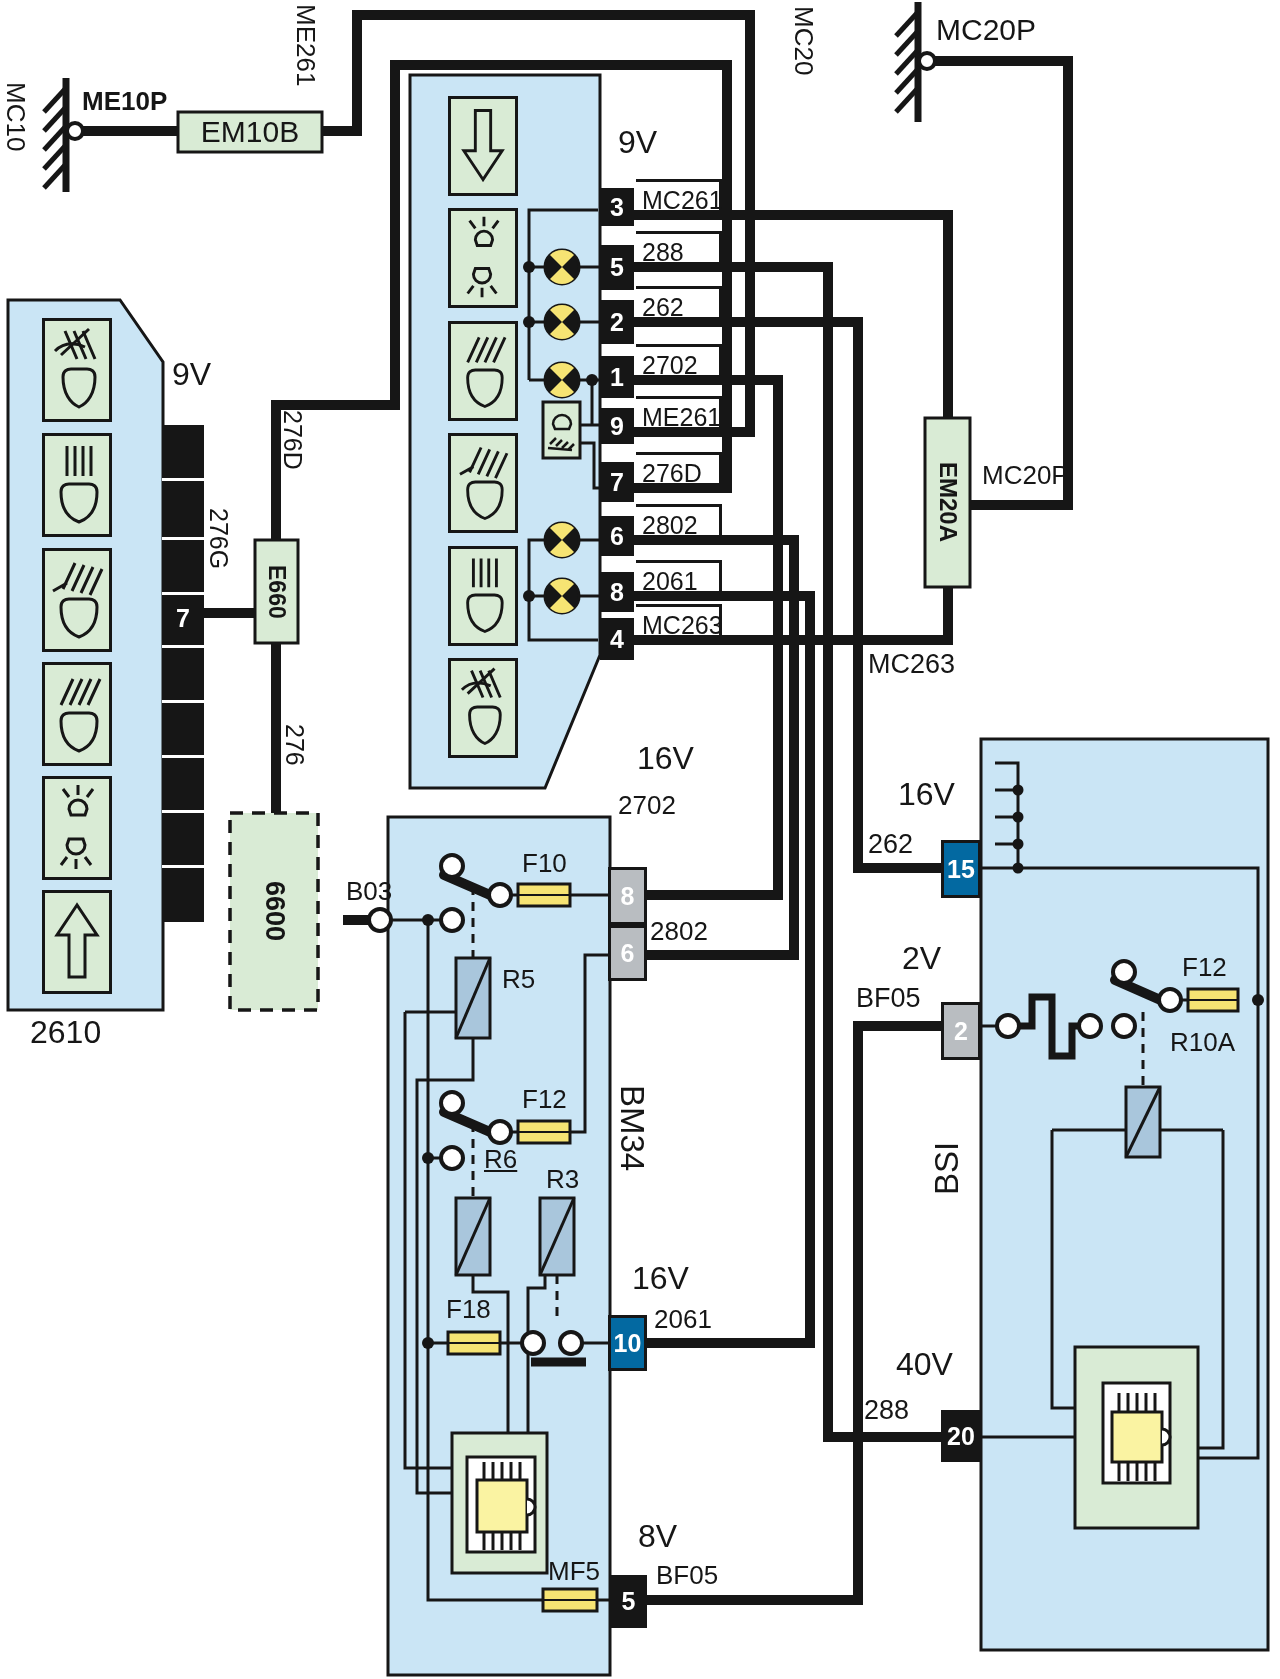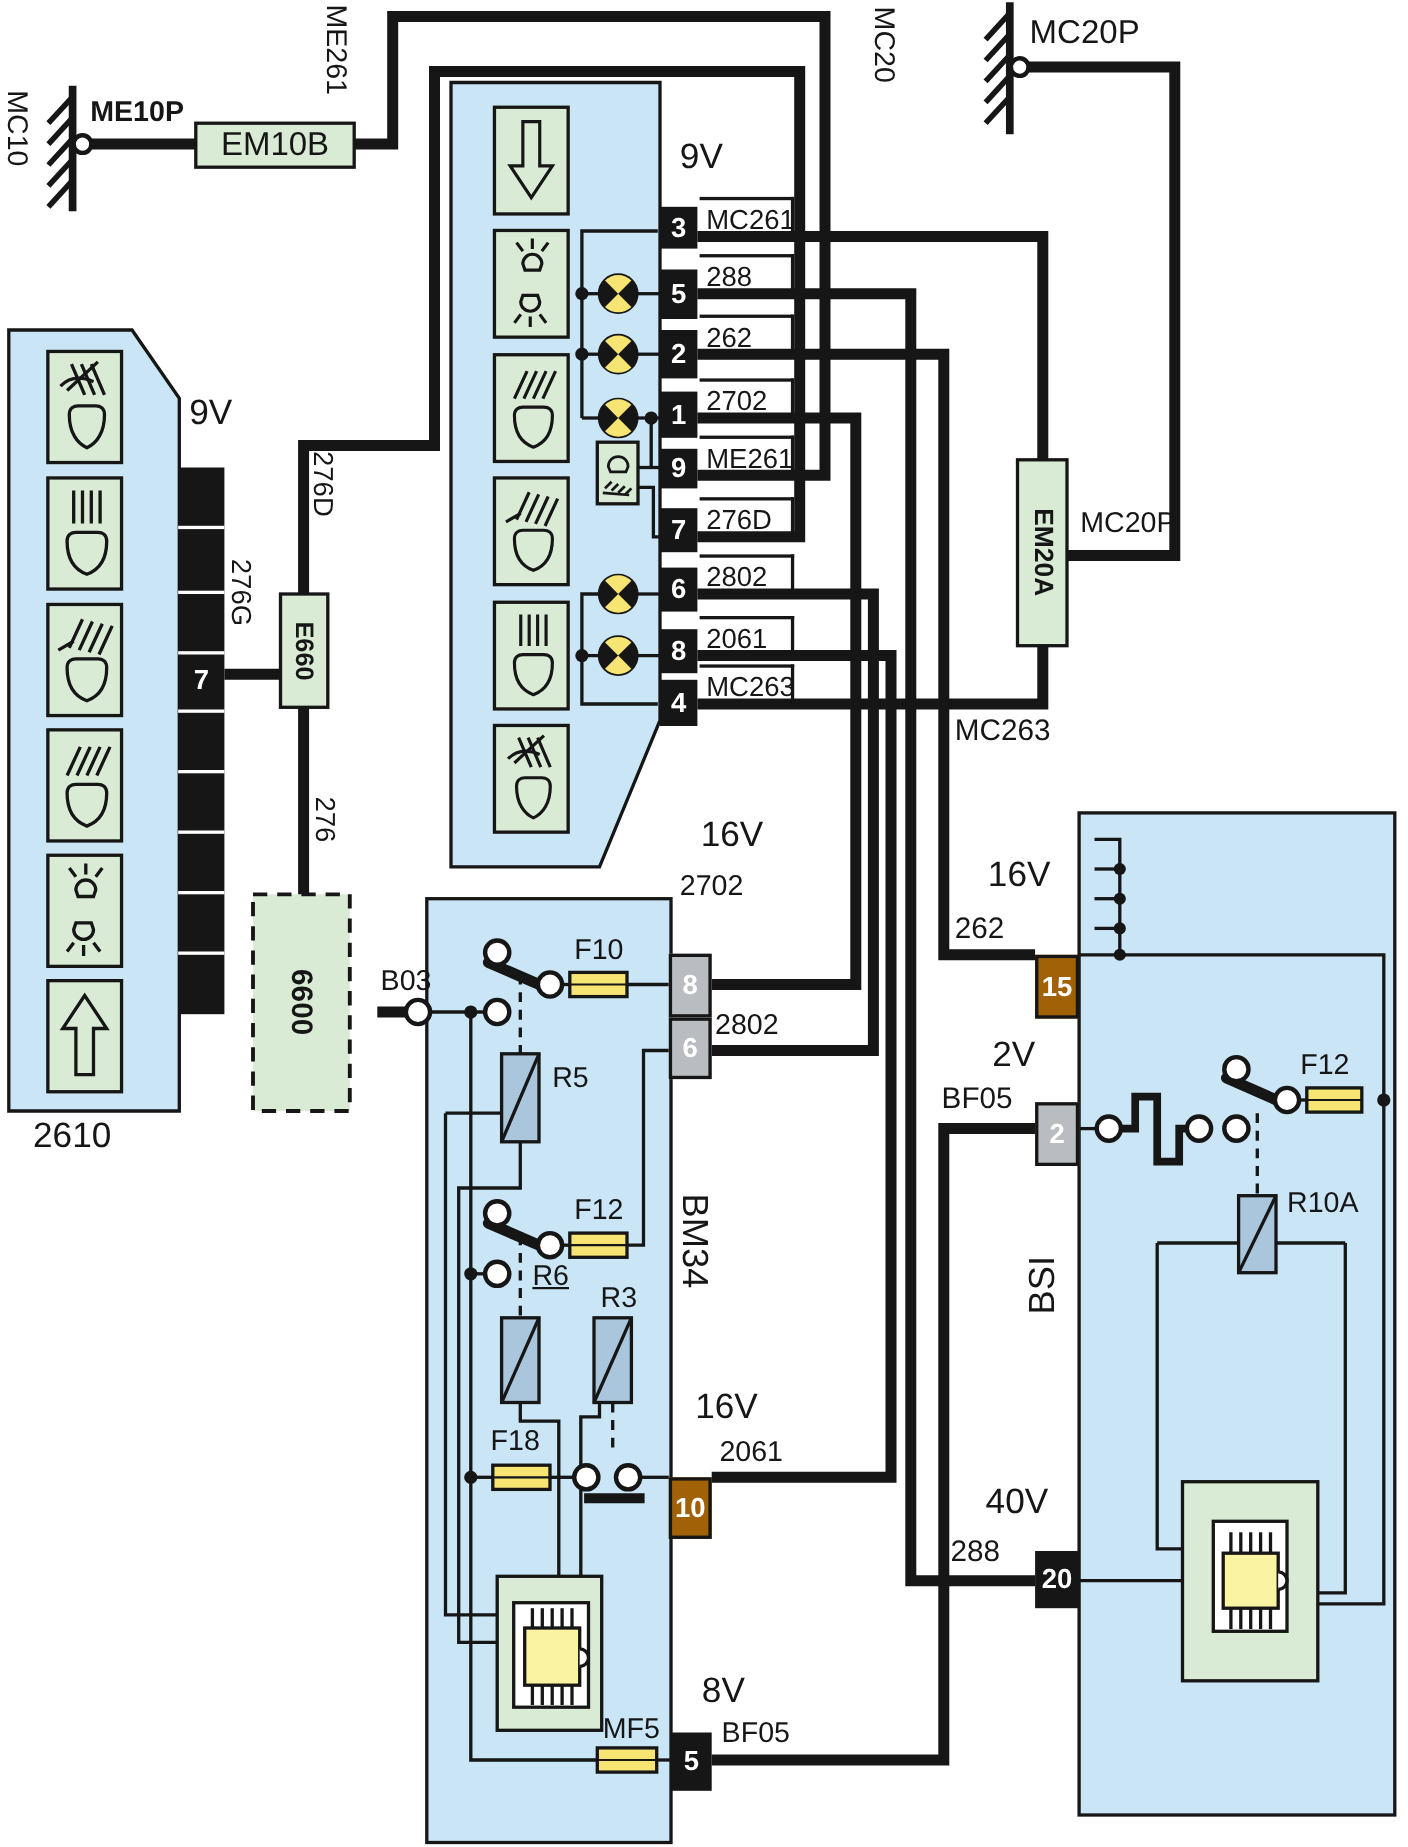--- a/index.html
+++ b/index.html
@@ -9,21 +9,21 @@
   .lbl{position:absolute;font-size:26px;line-height:1.05;white-space:nowrap;color:#161616;}
   .big{font-size:32px;}
   .mid{font-size:30px;}
   .vtext{writing-mode:vertical-rl;text-orientation:sideways;}
   .vrev{writing-mode:vertical-rl;text-orientation:sideways;transform:rotate(180deg);}
   .bold{font-weight:700;}
   .pin{position:absolute;display:flex;align-items:center;justify-content:center;
        color:#fff;font-size:25px;font-weight:700;}
   .pin.black{background:#161616;}
   .pin.gray{background:#b9bdc1;border:3px solid #161616;box-sizing:border-box;}
-  .pin.green{background:#a16207;border:3px solid #161616;box-sizing:border-box;margin-top:28px;}
+  .pin.green{background:#0369a1;border:3px solid #161616;box-sizing:border-box;}
   .cell{position:absolute;border-top:3px solid #161616;border-right:3px solid #161616;
         box-sizing:border-box;padding:4px 0 0 6px;font-size:25px;}
   .iconbox{position:absolute;background:#d9ebd5;border:3px solid #161616;box-sizing:border-box;
            display:flex;align-items:center;justify-content:center;}
   .boxlabel{position:absolute;display:flex;align-items:center;justify-content:center;}
   svg{position:absolute;left:0;top:0;}
 </style>
 </head>
 <body>
 
@@ -475,17 +475,17 @@
   <div class="lbl big" style="left:638px;top:1520px;">8V</div>
   <div class="lbl" style="left:656px;top:1562px;">BF05</div>
   <div class="lbl vtext" style="left:614px;top:1085px;height:205px;font-size:33px;">BM34</div>
 
   <div class="lbl big" style="left:898px;top:778px;">16V</div>
   <div class="lbl" style="left:868px;top:830px;font-size:27px;">262</div>
   <div class="lbl big" style="left:902px;top:942px;">2V</div>
   <div class="lbl" style="left:856px;top:984px;font-size:27px;">BF05</div>
   <div class="lbl vrev" style="left:930px;top:1085px;height:110px;font-size:33px;">BSI</div>
   <div class="lbl" style="left:1182px;top:954px;">F12</div>
-  <div class="lbl" style="left:1170px;top:1080px;text-align:right;">R10A</div>
+  <div class="lbl" style="left:1170px;top:1029px;text-align:right;">R10A</div>
   <div class="lbl big" style="left:896px;top:1348px;">40V</div>
   <div class="lbl" style="left:864px;top:1396px;font-size:27px;">288</div>
 
 </div>
 
 </body></html>

